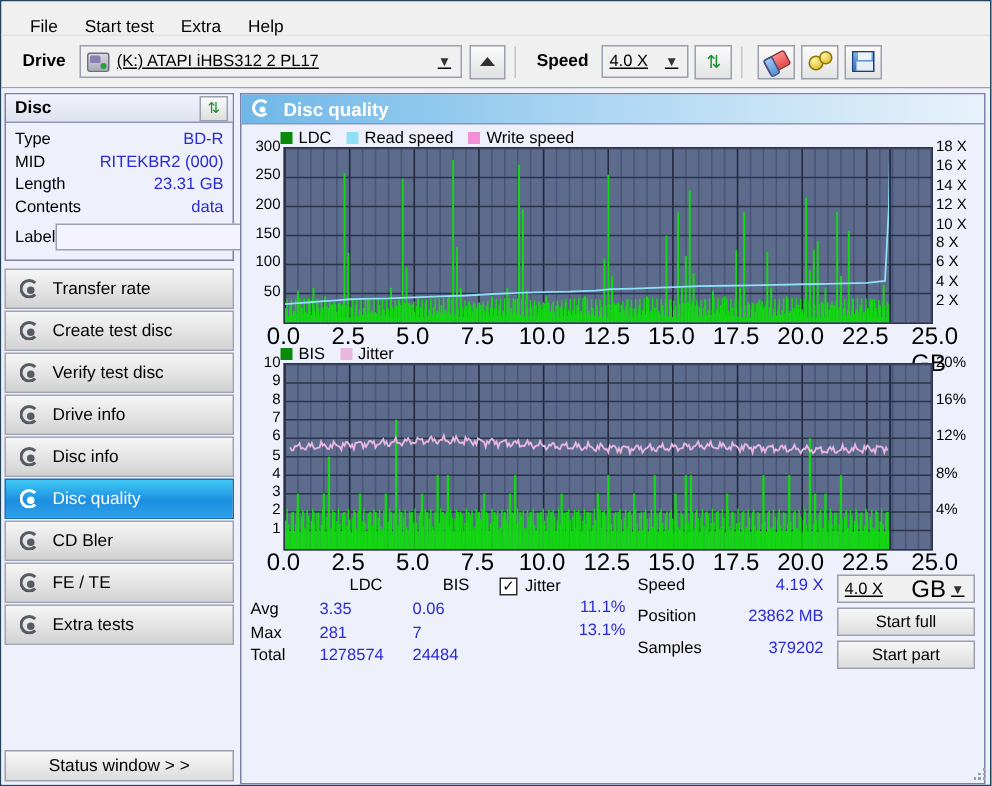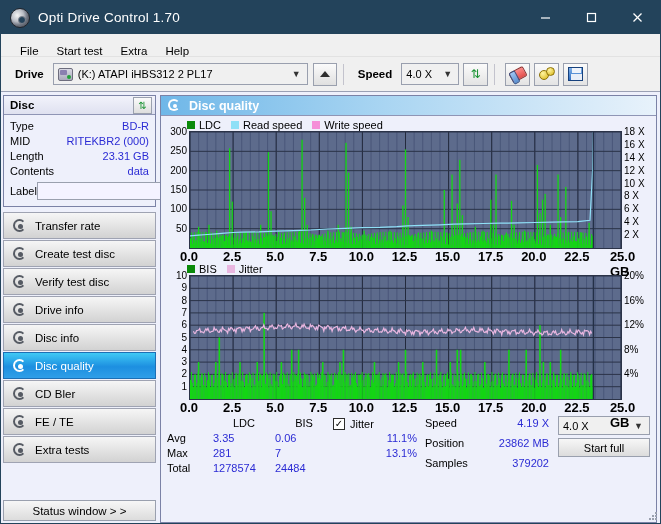--- a/index.html
+++ b/index.html
@@ -31,21 +31,21 @@
   
   .menubar { height:23px; background:#f0f0f0; display:flex; align-items:center;
              flex:0 0 23px; padding-left:10px; border-bottom:1px solid #e2e2e2; }
   .menu-item { padding:2px 9px; font-size:11.5px; color:#000;margin-top:11px; }
 
   
   .toolbar { height:35px; background:#f0f0f0; display:flex; align-items:center;
              flex:0 0 35px; padding:0 6px; border-bottom:1px solid #9aa0b4; }
   .tb-label { font-weight:bold; font-size:11.5px; margin:0 9px 0 8px; color:#000; }
   .combo { height:22px; background:#f0f0f0; border:1px solid #999fae;
-           display:flex; align-items:center; padding:0 4px; font-size:11px; color:#000; }
+           display:flex; align-items:center; padding:0 4px; font-size:11px; color:#000;text-decoration:underline; }
   .combo .cv { flex:1; overflow:hidden; white-space:nowrap; }
   .caret { width:13px; text-align:center; font-size:9px; color:#333; }
   .drive-combo { width:255px; }
   .drive-ico { width:15px; height:13px; margin-right:5px; flex:0 0 15px;
                background:linear-gradient(#d9d9e4,#a9a9bb); border:1px solid #6d6d7d;
                border-radius:2px; position:relative; }
   .drive-ico::before { content:""; position:absolute; left:1px; top:1px; width:7px; height:5px;
                background:#8a7fb0; border-radius:1px; }
   .drive-ico::after { content:""; position:absolute; right:1px; bottom:1px; width:4px; height:4px;
                border-radius:50%; background:#23a03a; }
@@ -139,21 +139,21 @@
 
   .plot-wrap { display:flex; }
   .yaxis { width:24px; flex:0 0 24px; position:relative; }
   .yaxis.right { width:30px; flex:0 0 30px; }
   .ytick { position:absolute; right:2px; font-size:10px; color:#000;
            transform:translateY(-50%); white-space:nowrap; }
   .yaxis.right .ytick { left:2px; right:auto; }
   .plot { flex:1; position:relative; background:#5d6b8c; border:1px solid #2b3348;
           overflow:hidden; }
   .xaxis { height:13px; position:relative; }
-  .xtick { position:absolute; font-size:13px; color:#000; transform:translateX(-50%);font-weight:bold; }
+  .xtick { position:absolute; font-size:16px; color:#000; transform:translateX(-50%); }
 
   
   .stats { display:flex; padding:3px 6px 2px 6px; gap:0; }
   .sgrid { display:grid; grid-template-columns:46px 62px 58px; font-size:11px; }
   .sgrid div { height:15px; line-height:15px; }
   .sg-h { text-align:center; }
   .sg-k { text-align:left; }
   .sg-v { text-align:left; color:#2b2bd4; }
   .jit { width:92px; }
   .jit-h { display:flex; align-items:center; gap:5px; height:15px; }
@@ -187,42 +187,20 @@
             radial-gradient(circle 1px at 8px 8px,#9aa0ae 99%,transparent),
             radial-gradient(circle 1px at 5px 5px,#9aa0ae 99%,transparent),
             radial-gradient(circle 1px at 8px 5px,#9aa0ae 99%,transparent),
             radial-gradient(circle 1px at 8px 2px,#9aa0ae 99%,transparent); }
 </style>
 </head>
 <body>
 
 <div class="app">
 
-  <div class="titlebar">
-    <div class="title-icon"></div>
-    <div class="title-text">Opti Drive Control 1.70</div>
-    <div class="wbtns">
-      <div class="wbtn">
-        <svg width="13" height="13" viewBox="0 0 13 13">
-            <line x1="2" y1="7" x2="11" y2="7" stroke="#fff" stroke-width="1.2"></line>
-          </svg>
-      </div>
-      <div class="wbtn">
-        <svg width="13" height="13" viewBox="0 0 13 13">
-            <rect x="2.5" y="2.5" width="8" height="8" fill="none" stroke="#fff" stroke-width="1.2"></rect>
-          </svg>
-      </div>
-      <div class="wbtn">
-        <svg width="13" height="13" viewBox="0 0 13 13">
-            <line x1="2.5" y1="2.5" x2="10.5" y2="10.5" stroke="#fff" stroke-width="1.2"></line>
-            <line x1="10.5" y1="2.5" x2="2.5" y2="10.5" stroke="#fff" stroke-width="1.2"></line>
-          </svg>
-      </div>
-    </div>
-  </div>
 
   <div class="menubar">
     <div class="menu-item">File</div>
     <div class="menu-item">Start test</div>
     <div class="menu-item">Extra</div>
     <div class="menu-item">Help</div>
   </div>
 
   <div class="toolbar">
     <div class="tb-label">Drive</div>
@@ -1770,19 +1748,20 @@
           <div class="k">Samples</div>
           <div class="v">379202</div>
         </div>
 
         <div class="actions">
           <div class="combo act-combo">
             <span class="cv">4.0 X</span>
             <span class="caret">▼</span>
           </div>
           <div class="act-btn">Start full</div>
+          <div class="act-btn">Start part</div>
         </div>
       </div>
     </div>
   </div>
 
   <div class="grip"></div>
 </div>
 
 </body></html>

